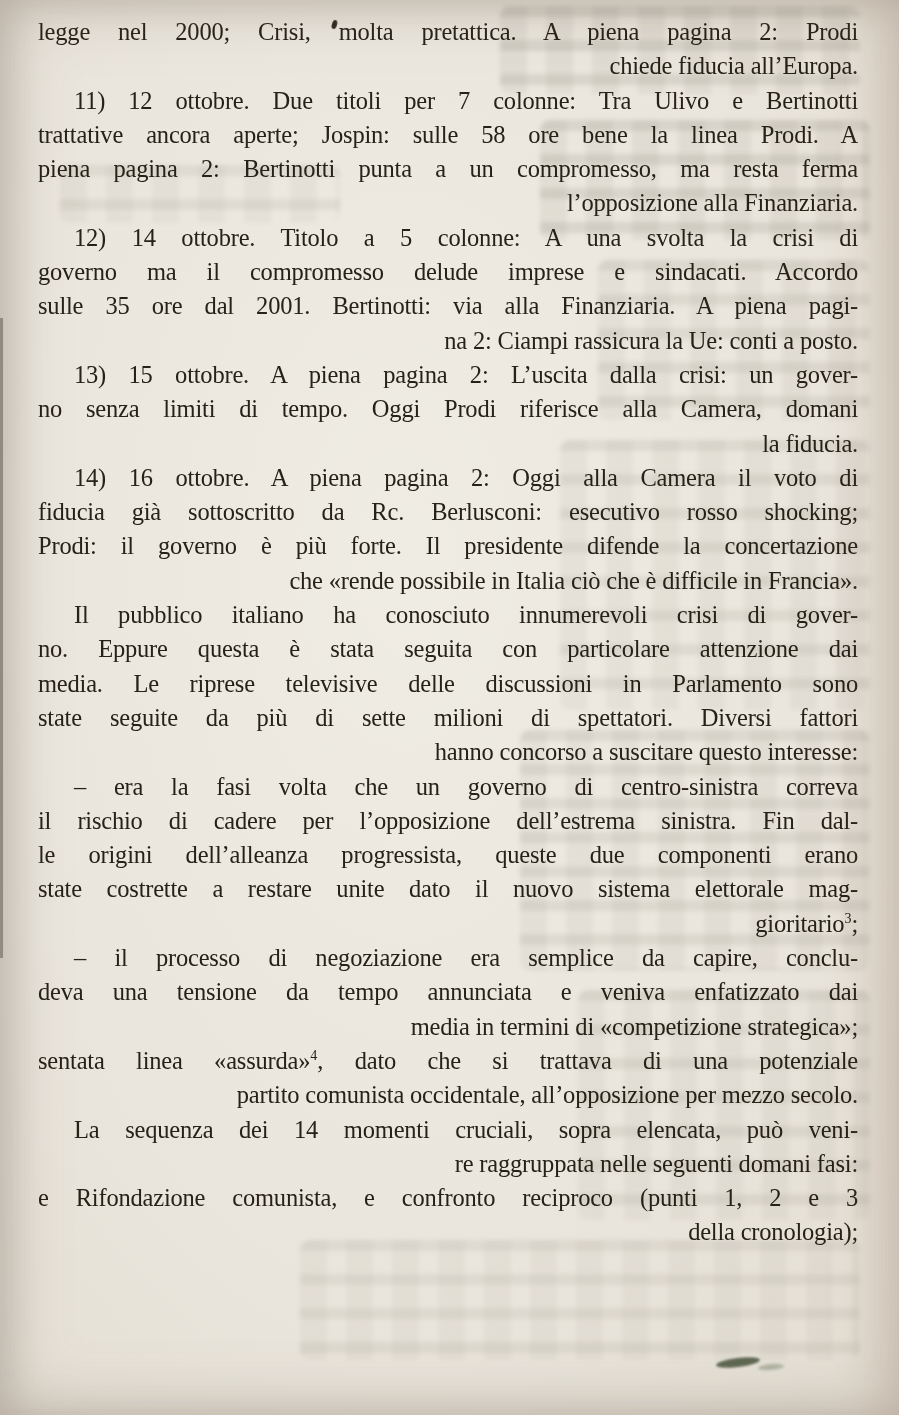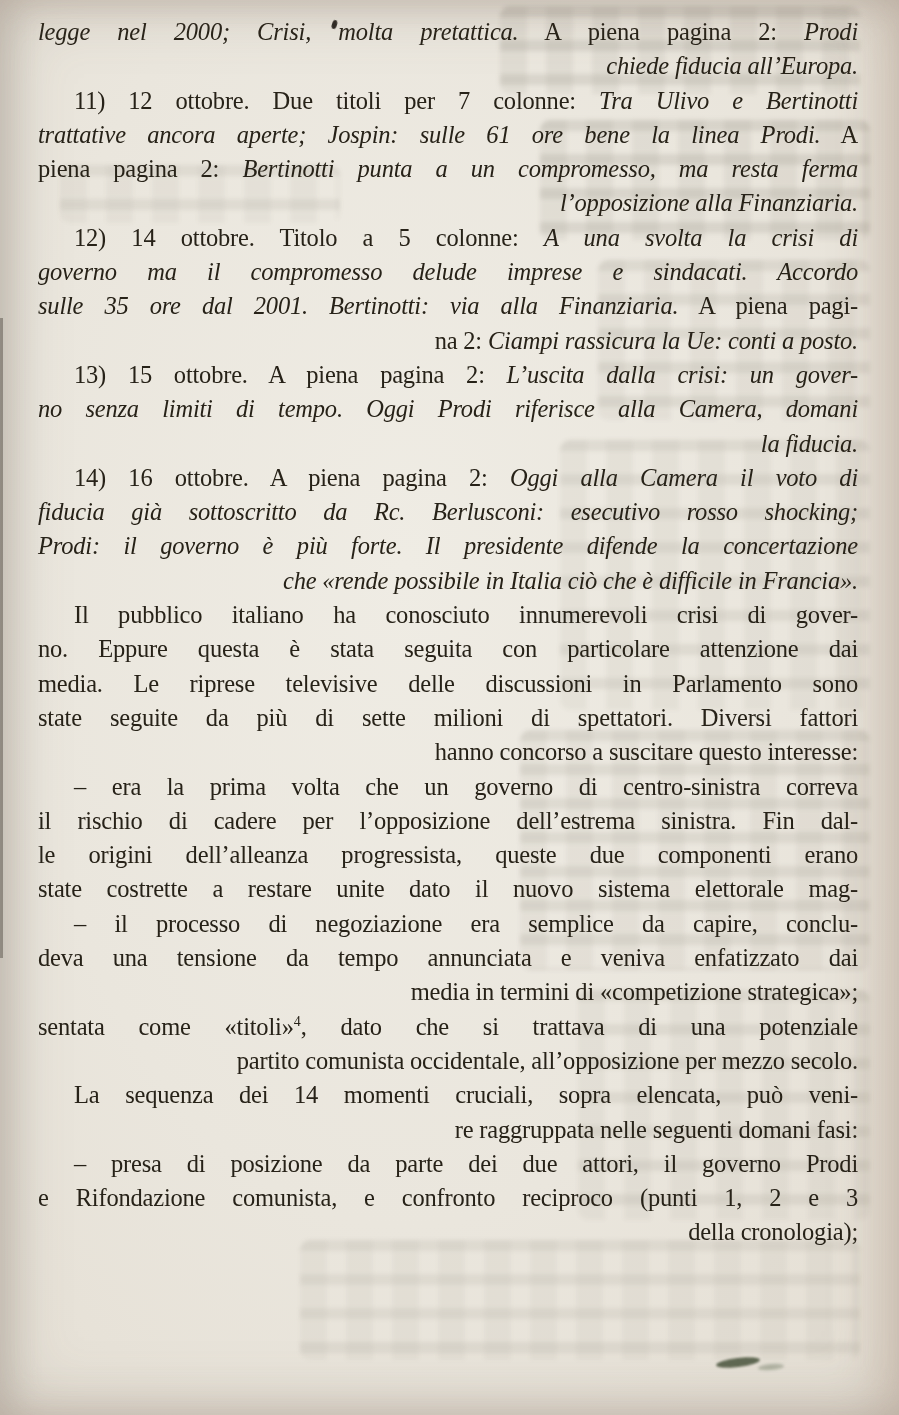--- a/index.html
+++ b/index.html
@@ -46,21 +46,21 @@
   }
   .text-block{
     position:absolute;left:38px;top:15px;width:820px;
     color:#272218;font-size:24.5px;line-height:34.3px;
     letter-spacing:-0.2px;
     text-rendering:optimizeLegibility;
   }
   .line{white-space:normal;text-align:right;}
   .line.j{text-align:justify;text-align-last:justify;}
   .line.ind{text-indent:36px;}
-  .it{font-style:italic;}
+  .it{}
   .rm{font-style:normal;}
   sup{font-size:14px;line-height:0;vertical-align:super;letter-spacing:0;}
 </style>
 </head>
 <body>
 
 <div class="page">
 
   <div class="ghost" style="left:500px;top:6px;width:360px;height:88px"></div>
   <div class="ghost" style="left:60px;top:165px;width:280px;height:58px;opacity:.7"></div>
@@ -68,51 +68,51 @@
   <div class="ghost" style="left:598px;top:260px;width:272px;height:160px;opacity:.8"></div>
   <div class="ghost" style="left:560px;top:440px;width:310px;height:270px;opacity:.75"></div>
   <div class="ghost" style="left:520px;top:730px;width:350px;height:240px;opacity:.8"></div>
   <div class="ghost" style="left:578px;top:990px;width:292px;height:230px;opacity:.75"></div>
   <div class="ghost" style="left:300px;top:1240px;width:560px;height:120px;opacity:.65"></div>
 
   <div class="text-block" style="color: rgb(39, 34, 24);">
       <div class="line j"><span class="it">legge nel 2000; Crisi, molta pretattica.</span><span class="rm"> A piena pagina 2: </span><span class="it">Prodi</span></div>
       <div class="line"><span class="it">chiede fiducia all’Europa.</span></div>
       <div class="line j ind"><span class="rm">11) 12 ottobre. Due titoli per 7 colonne: </span><span class="it">Tra Ulivo e Bertinotti</span></div>
-      <div class="line j"><span class="it">trattative ancora aperte; Jospin: sulle 61 ore bene la linea Prodi.</span><span class="rm"> A</span></div>
+      <div class="line j"><span class="it">trattative ancora aperte; Jospin: sulle 58 ore bene la linea Prodi.</span><span class="rm"> A</span></div>
       <div class="line j"><span class="rm">piena pagina 2: </span><span class="it">Bertinotti punta a un compromesso, ma resta ferma</span></div>
       <div class="line"><span class="it">l’opposizione alla Finanziaria.</span></div>
       <div class="line j ind"><span class="rm">12) 14 ottobre. Titolo a 5 colonne: </span><span class="it">A una svolta la crisi di</span></div>
       <div class="line j"><span class="it">governo ma il compromesso delude imprese e sindacati. Accordo</span></div>
       <div class="line j"><span class="it">sulle 35 ore dal 2001. Bertinotti: via alla Finanziaria.</span><span class="rm"> A piena pagi-</span></div>
       <div class="line"><span class="rm">na 2: </span><span class="it">Ciampi rassicura la Ue: conti a posto.</span></div>
       <div class="line j ind"><span class="rm">13) 15 ottobre. A piena pagina 2: </span><span class="it">L’uscita dalla crisi: un gover-</span></div>
       <div class="line j"><span class="it">no senza limiti di tempo. Oggi Prodi riferisce alla Camera, domani</span></div>
       <div class="line"><span class="it">la fiducia.</span></div>
       <div class="line j ind"><span class="rm">14) 16 ottobre. A piena pagina 2: </span><span class="it">Oggi alla Camera il voto di</span></div>
       <div class="line j"><span class="it">fiducia già sottoscritto da Rc. Berlusconi: esecutivo rosso shocking;</span></div>
       <div class="line j"><span class="it">Prodi: il governo è più forte. Il presidente difende la concertazione</span></div>
       <div class="line"><span class="it">che «rende possibile in Italia ciò che è difficile in Francia».</span></div>
       <div class="line j ind"><span class="rm">Il pubblico italiano ha conosciuto innumerevoli crisi di gover-</span></div>
       <div class="line j"><span class="rm">no. Eppure questa è stata seguita con particolare attenzione dai</span></div>
       <div class="line j"><span class="rm">media. Le riprese televisive delle discussioni in Parlamento sono</span></div>
       <div class="line j"><span class="rm">state seguite da più di sette milioni di spettatori. Diversi fattori</span></div>
       <div class="line"><span class="rm">hanno concorso a suscitare questo interesse:</span></div>
-      <div class="line j ind"><span class="rm">– era la prima volta che un governo di centro-sinistra correva</span></div>
+      <div class="line j ind"><span class="rm">– era la fasi volta che un governo di centro-sinistra correva</span></div>
       <div class="line j"><span class="rm">il rischio di cadere per l’opposizione dell’estrema sinistra. Fin dal-</span></div>
       <div class="line j"><span class="rm">le origini dell’alleanza progressista, queste due componenti erano</span></div>
       <div class="line j"><span class="rm">state costrette a restare unite dato il nuovo sistema elettorale mag-</span></div>
+      <div class="line"><span class="rm">gioritario</span><sup class="rm">3</sup><span class="rm">;</span></div>
       <div class="line j ind"><span class="rm">– il processo di negoziazione era semplice da capire, conclu-</span></div>
       <div class="line j"><span class="rm">deva una tensione da tempo annunciata e veniva enfatizzato dai</span></div>
       <div class="line"><span class="rm">media in termini di «competizione strategica»;</span></div>
-      <div class="line j"><span class="rm">sentata come «titoli»</span><sup class="rm">4</sup><span class="rm">, dato che si trattava di una potenziale</span></div>
+      <div class="line j"><span class="rm">sentata linea «assurda»</span><sup class="rm">4</sup><span class="rm">, dato che si trattava di una potenziale</span></div>
       <div class="line"><span class="rm">partito comunista occidentale, all’opposizione per mezzo secolo.</span></div>
       <div class="line j ind"><span class="rm">La sequenza dei 14 momenti cruciali, sopra elencata, può veni-</span></div>
       <div class="line"><span class="rm">re raggruppata nelle seguenti domani fasi:</span></div>
-      <div class="line j ind"><span class="rm">– presa di posizione da parte dei due attori, il governo Prodi</span></div>
       <div class="line j"><span class="rm">e Rifondazione comunista, e confronto reciproco (punti 1, 2 e 3</span></div>
       <div class="line"><span class="rm">della cronologia);</span></div>
     </div>
 
   <div class="speck"></div>
   <div class="smudge"></div>
   <div class="smudge-tail"></div>
   <div class="edge-line"></div>
   <div class="vignette"></div>
 </div>

